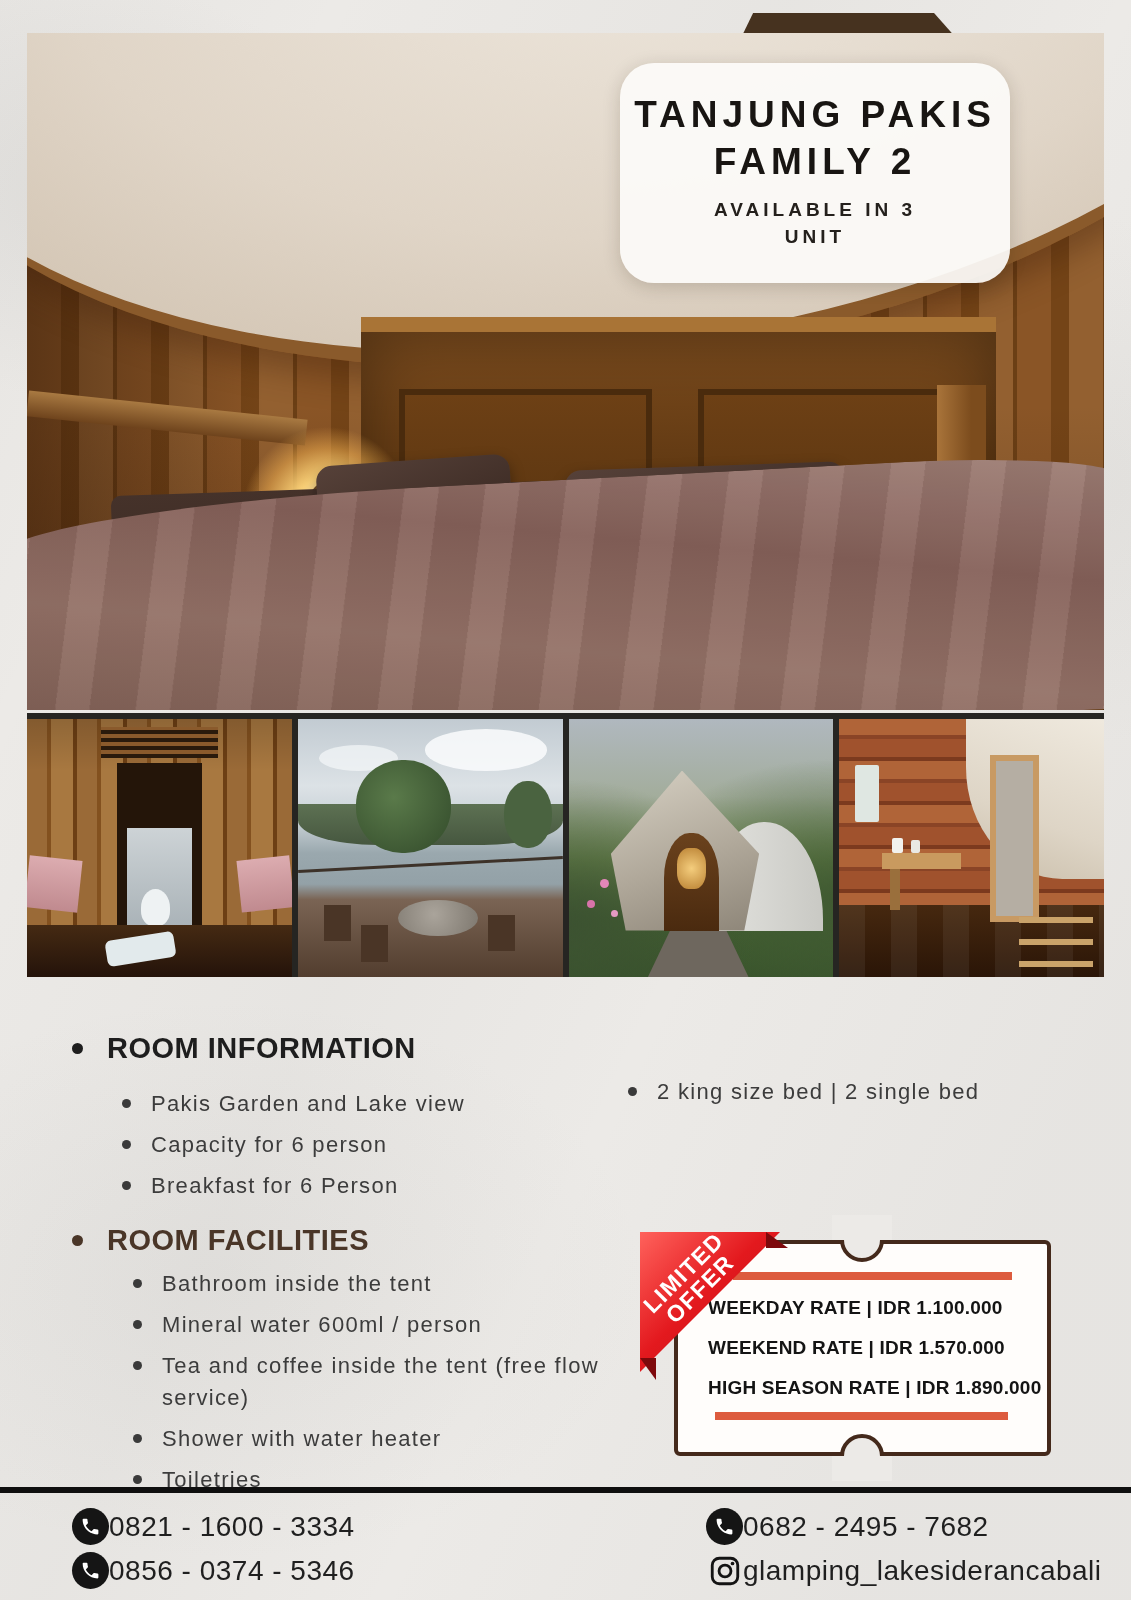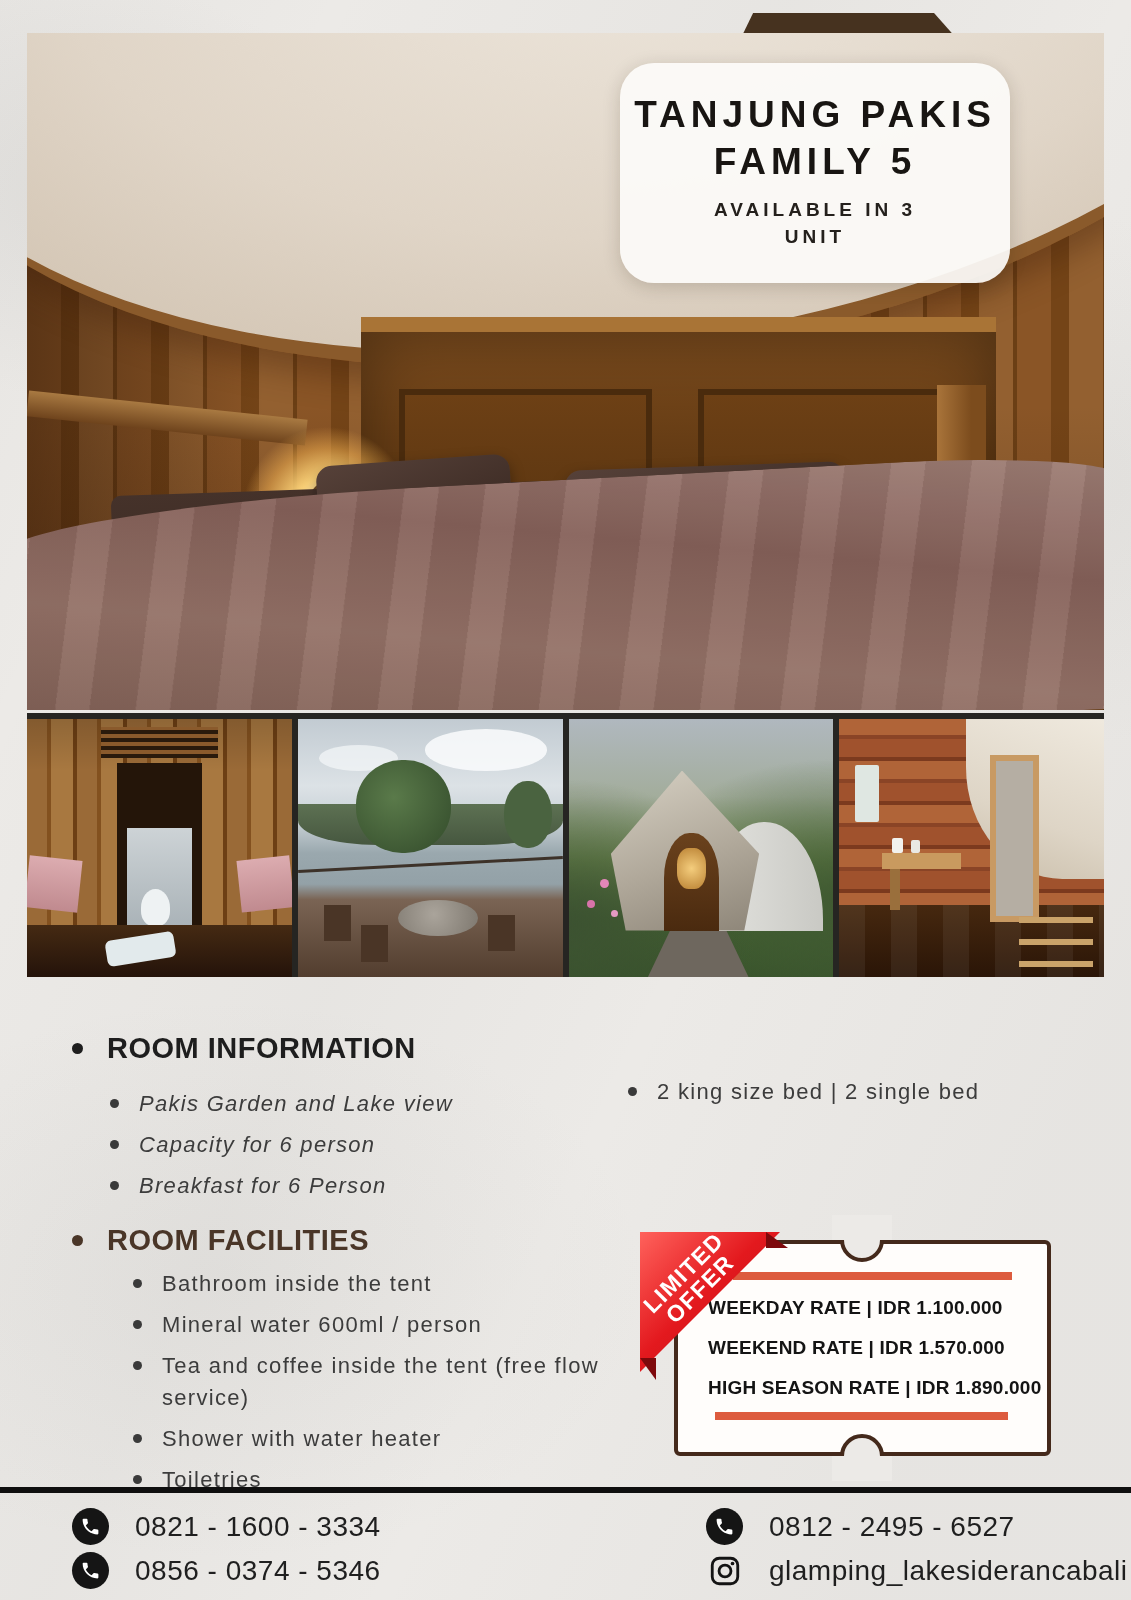--- a/index.html
+++ b/index.html
@@ -138,21 +138,21 @@
   .dot.small{width:9px;height:9px;background:#3a3a3a;}
   .dot.brown{background:#4a3628;}
   .sec-title{font-size:29px;font-weight:700;letter-spacing:.5px;color:#1e1e1e;}
   .sec-title.brown{color:#4a3628;}
   .sec-list{position:absolute;margin:0;padding:0;list-style:none;}
   .sec-list li{display:flex;gap:20px;margin-bottom:9px;}
   .li-text{font-size:22px;color:#3c3c3c;letter-spacing:1.3px;line-height:32px;}
   .li-text b{color:#222;}
   .sec-list li .dot{margin-top:11px;}
   #room-info-header{left:72px;top:1032px;}
-  #room-info-list{left:110px;top:1088px;width:480px;font-style:italic;}
+  #room-info-list{left:122px;top:1088px;width:480px;}
   #room-fac-header{left:72px;top:1224px;}
   #room-fac-list{left:133px;top:1268px;width:480px;}
   #highlight-list{left:628px;top:1076px;width:452px;}
   
   .ticket{position:absolute;left:674px;top:1240px;width:377px;height:216px;box-sizing:border-box;
     background:#fffdfb;border:4px solid #44291b;border-radius:6px;}
   .ticket-bar{position:absolute;height:8px;background:#dd5b3e;}
   .ticket-bar.top{left:55px;top:28px;width:279px;}
   .ticket-bar.bottom{left:37px;top:168px;width:293px;}
   .rates{position:absolute;left:30px;top:44px;width:330px;}
@@ -170,21 +170,21 @@
     background:linear-gradient(135deg,#ff625c 0%,#e3191e 45%,#b30d12 100%);
     filter:drop-shadow(2px 3px 3px rgba(0,0,0,.3));}
   .ribbon-fold-r{position:absolute;left:126px;top:0;width:22px;height:16px;background:#7e090c;
     clip-path:polygon(0 0,100% 100%,0 100%);}
   .ribbon-fold-b{position:absolute;left:0;top:126px;width:16px;height:22px;background:#7e090c;
     clip-path:polygon(0 0,100% 0,100% 100%);}
   .ribbon-text{position:absolute;left:-28px;top:26px;width:160px;text-align:center;
     transform:rotate(-45deg);color:#fff;font-weight:700;font-size:23px;line-height:23px;letter-spacing:1.5px;}
   
   .divider{position:absolute;left:0;top:1487px;width:1131px;height:6px;background:#0f0f0f;}
-  .contact-row{position:absolute;display:flex;align-items:center;gap:26px;}
+  .contact-row{position:absolute;display:flex;align-items:center;}
   .contact-text{font-size:28px;color:#1f1f1f;letter-spacing:.5px;}
   .phone-badge{width:37px;height:37px;border-radius:50%;background:#151515;display:flex;align-items:center;justify-content:center;flex:0 0 auto;}
   .ig-badge{width:37px;height:37px;display:flex;align-items:center;justify-content:center;flex:0 0 auto;}
   #contact-l1{left:72px;top:1508px;}
   #contact-l2{left:72px;top:1552px;}
   #contact-r1{left:706px;top:1508px;}
   #contact-r2{left:706px;top:1552px;}
 </style>
 </head>
 <body>
@@ -209,21 +209,21 @@
     <div class="pm-mattress"></div>
     <div class="pm-pillow p1"></div>
     <div class="pm-pillow p2"></div>
     <div class="pm-post"></div>
     <div class="pm-blanket"></div>
   </div>
 
   <div class="badge">
     <div class="badge-title">
       <div>TANJUNG PAKIS</div>
-      <div>FAMILY 5</div>
+      <div>FAMILY 2</div>
     </div>
     <div class="badge-sub">
       <div>AVAILABLE IN 3</div>
       <div>UNIT</div>
     </div>
   </div>
 
   <div class="thumbs">
     <div class="thumb t1">
       <div class="t1-vent"></div>
@@ -364,21 +364,21 @@
         </svg>
     </span>
     <span class="contact-text">0856 - 0374 - 5346</span>
   </div>
   <div class="contact-row" id="contact-r1">
     <span class="phone-badge">
       <svg width="21" height="21" viewBox="0 0 24 24">
           <path fill="#ffffff" d="M6.62 10.79c1.44 2.83 3.76 5.14 6.59 6.59l2.2-2.2c.27-.27.67-.36 1.02-.24 1.12.37 2.33.57 3.57.57.55 0 1 .45 1 1V20c0 .55-.45 1-1 1-9.39 0-17-7.61-17-17 0-.55.45-1 1-1h3.5c.55 0 1 .45 1 1 0 1.25.2 2.45.57 3.57.11.35.03.74-.25 1.02l-2.2 2.2z"></path>
         </svg>
     </span>
-    <span class="contact-text">0812 - 2495 - 6527</span>
+    <span class="contact-text">0682 - 2495 - 7682</span>
   </div>
   <div class="contact-row" id="contact-r2">
     <span class="ig-badge">
       <svg width="34" height="34" viewBox="0 0 24 24" fill="none" stroke="#141414" stroke-width="2">
         <rect x="3" y="3" width="18" height="18" rx="5"></rect>
         <circle cx="12" cy="12" r="4.2"></circle>
         <circle cx="17.3" cy="6.7" r="1.3" fill="#141414" stroke="none"></circle>
       </svg>
     </span>
     <span class="contact-text">glamping_lakesiderancabali</span>

